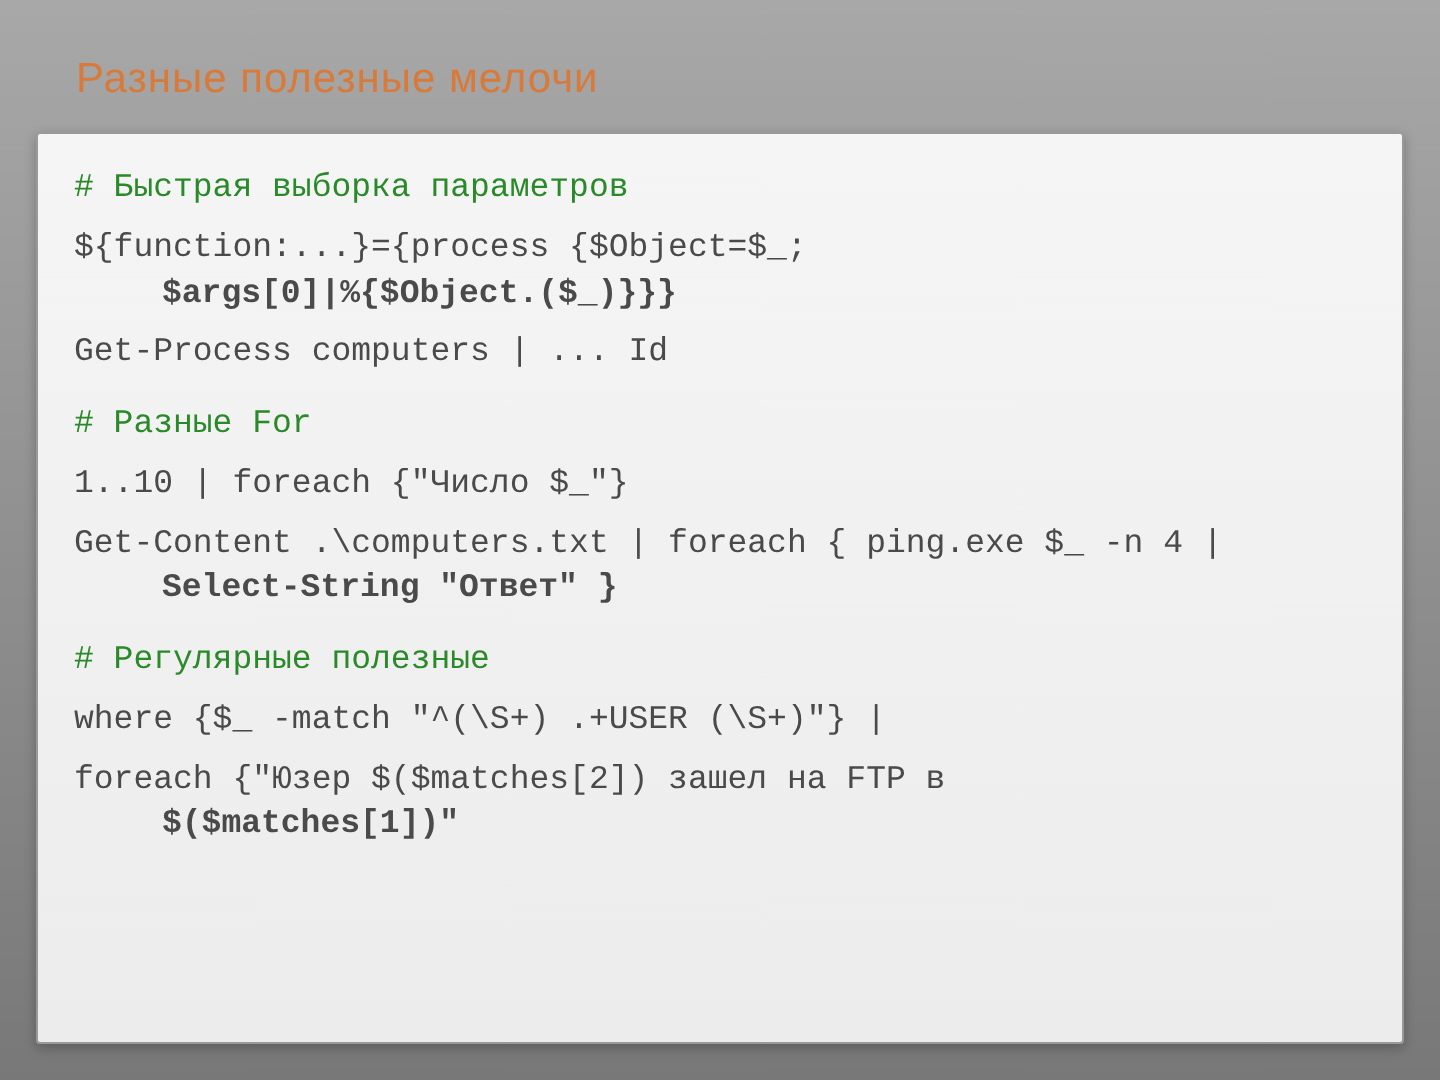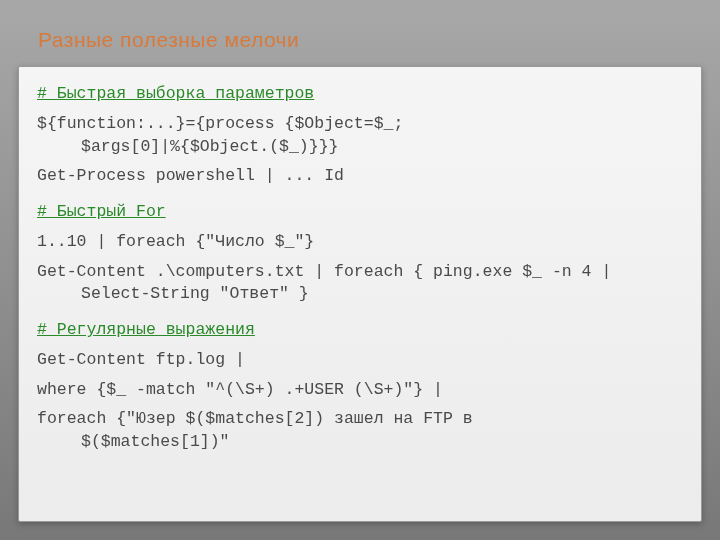--- a/index.html
+++ b/index.html
@@ -46,51 +46,50 @@
     line-height: 1.38;
     white-space: pre-wrap;
     word-break: break-word;
     color: #4a4a4a;
     margin: 0 0 7px 0;
   }
   .line.continuation {
     padding-left: 44px;
     margin-top: -7px;
     margin-bottom: 7px;
+    font-weight: bold;
   }
   .comment {
     color: #2a8a2a;
-    text-decoration: underline;
   }
   .spacer {
     height: 6px;
   }
 </style>
 </head>
 <body>
 
 <div class="slide">
   <div class="title">Разные полезные мелочи</div>
 
   <div class="code-box">
 
     <p class="line comment"># Быстрая выборка параметров</p>
     <p class="line">${function:...}={process {$Object=$_;</p>
     <p class="line continuation">$args[0]|%{$Object.($_)}}}</p>
-    <p class="line">Get-Process powershell | ... Id</p>
+    <p class="line">Get-Process computers | ... Id</p>
 
     <div class="spacer"></div>
 
-    <p class="line comment"># Быстрый For</p>
+    <p class="line comment"># Разные For</p>
     <p class="line">1..10 | foreach {"Число $_"}</p>
     <p class="line">Get-Content .\computers.txt | foreach { ping.exe $_ -n 4 |</p>
     <p class="line continuation">Select-String "Ответ" }</p>
 
     <div class="spacer"></div>
 
-    <p class="line comment"># Регулярные выражения</p>
-    <p class="line">Get-Content ftp.log |</p>
+    <p class="line comment"># Регулярные полезные</p>
     <p class="line">where {$_ -match "^(\S+) .+USER (\S+)"} |</p>
     <p class="line">foreach {"Юзер $($matches[2]) зашел на FTP в</p>
     <p class="line continuation">$($matches[1])"</p>
 
   </div>
 </div>
 
 </body></html>

